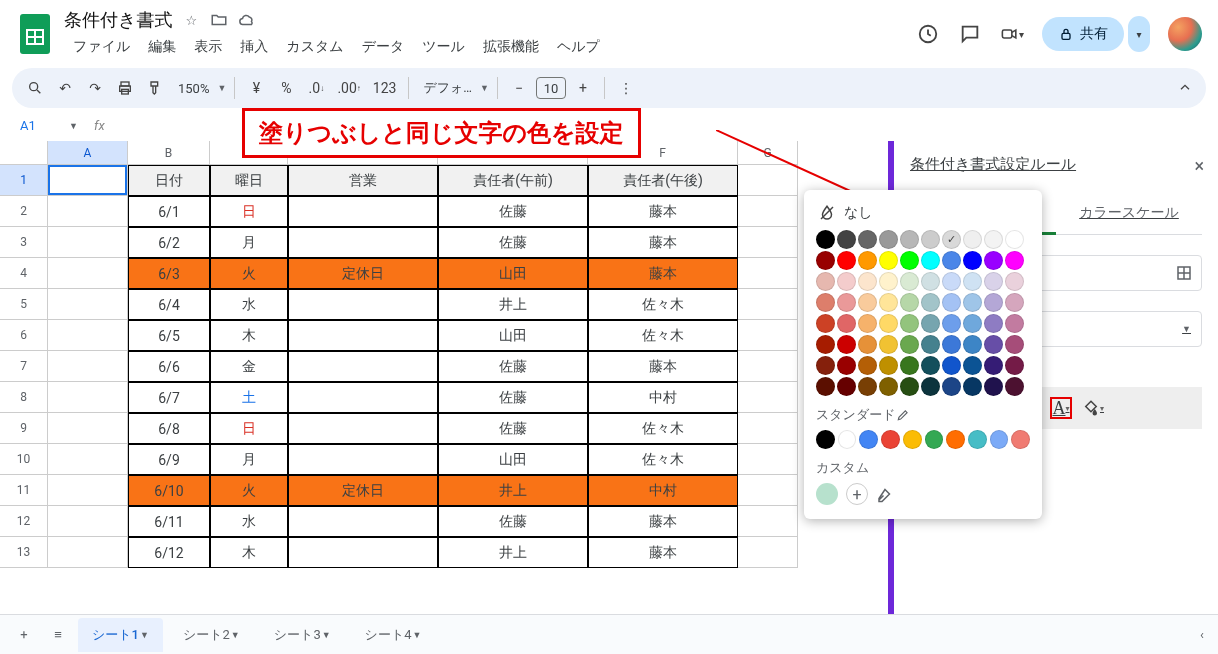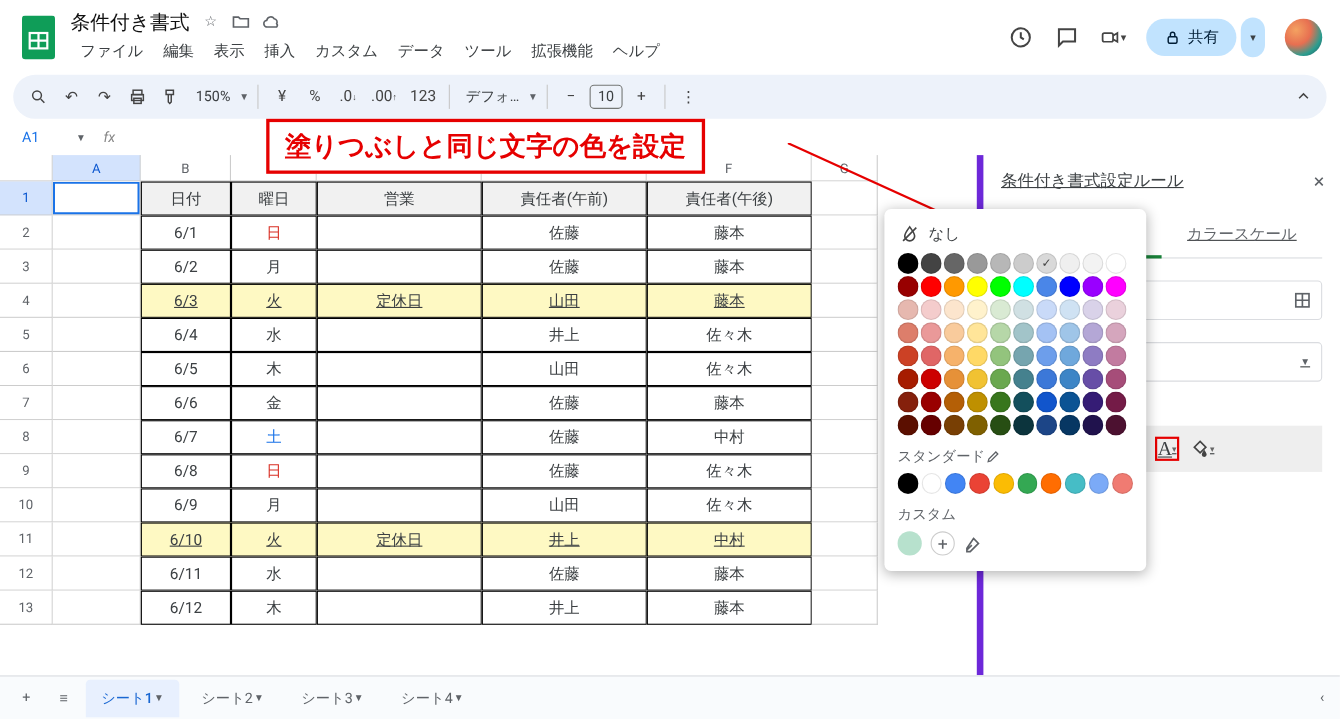--- a/index.html
+++ b/index.html
@@ -49,21 +49,21 @@
   .ch { height:24px; border-right:1px solid #ccc; border-bottom:1px solid #ccc; display:flex; align-items:center; justify-content:center; background:#fff; font-size:12px; color:#5f6368; }
   .ch.sel { background:#d3e3fd; color:#0b57d0; }
   .rows { }
   .row { display:flex; height:31px; }
   .rh { width:48px; border-right:1px solid #ccc; border-bottom:1px solid #ccc; display:flex; align-items:center; justify-content:center; font-size:12px; color:#5f6368; background:#fff;}
   .rh.sel { background:#d3e3fd; color:#0b57d0; }
   .cell { border-right:1px solid #ccc; border-bottom:1px solid #ccc; display:flex; align-items:center; justify-content:center; font-size:14px; background:#fff; }
   .a1 { box-shadow: inset 0 0 0 2px #1a73e8; background:#fff;}
   .bcell { border:1px solid #000; }
   .hdrcell { background:#f1f1f1; font-weight:normal;}
-  .shade { background:#fef9c3;text-decoration:underline; }
+  .shade { background:#f97316; }
   .sun { color:#d93025; }
   .sat { color:#1a73e8; }
   
   .cA{width:80px;} .cB{width:82px;} .cC{width:78px;} .cD{width:150px;} .cE{width:150px;} .cF{width:150px;} .cG{width:60px;}
   
   .callout-box { position:absolute; left:242px; top:108px; border:3px solid #e60000; background:#fff; padding:6px 14px; font-size:24px; font-weight:bold; color:#e60000; z-index:50; }
   .callout-line { position:absolute; left:716px; top:130px; width:230px; height:105px; z-index:40; pointer-events:none; }
   
   .picker { position:absolute; left:804px; top:190px; width:238px; background:#fff; border-radius:6px; box-shadow:0 2px 12px rgba(0,0,0,0.3); padding:10px 12px 14px 12px; z-index:100; }
   .picker-reset { display:flex; align-items:center; gap:8px; padding:4px 2px 8px 2px; color:#3c4043; font-size:14px; }

